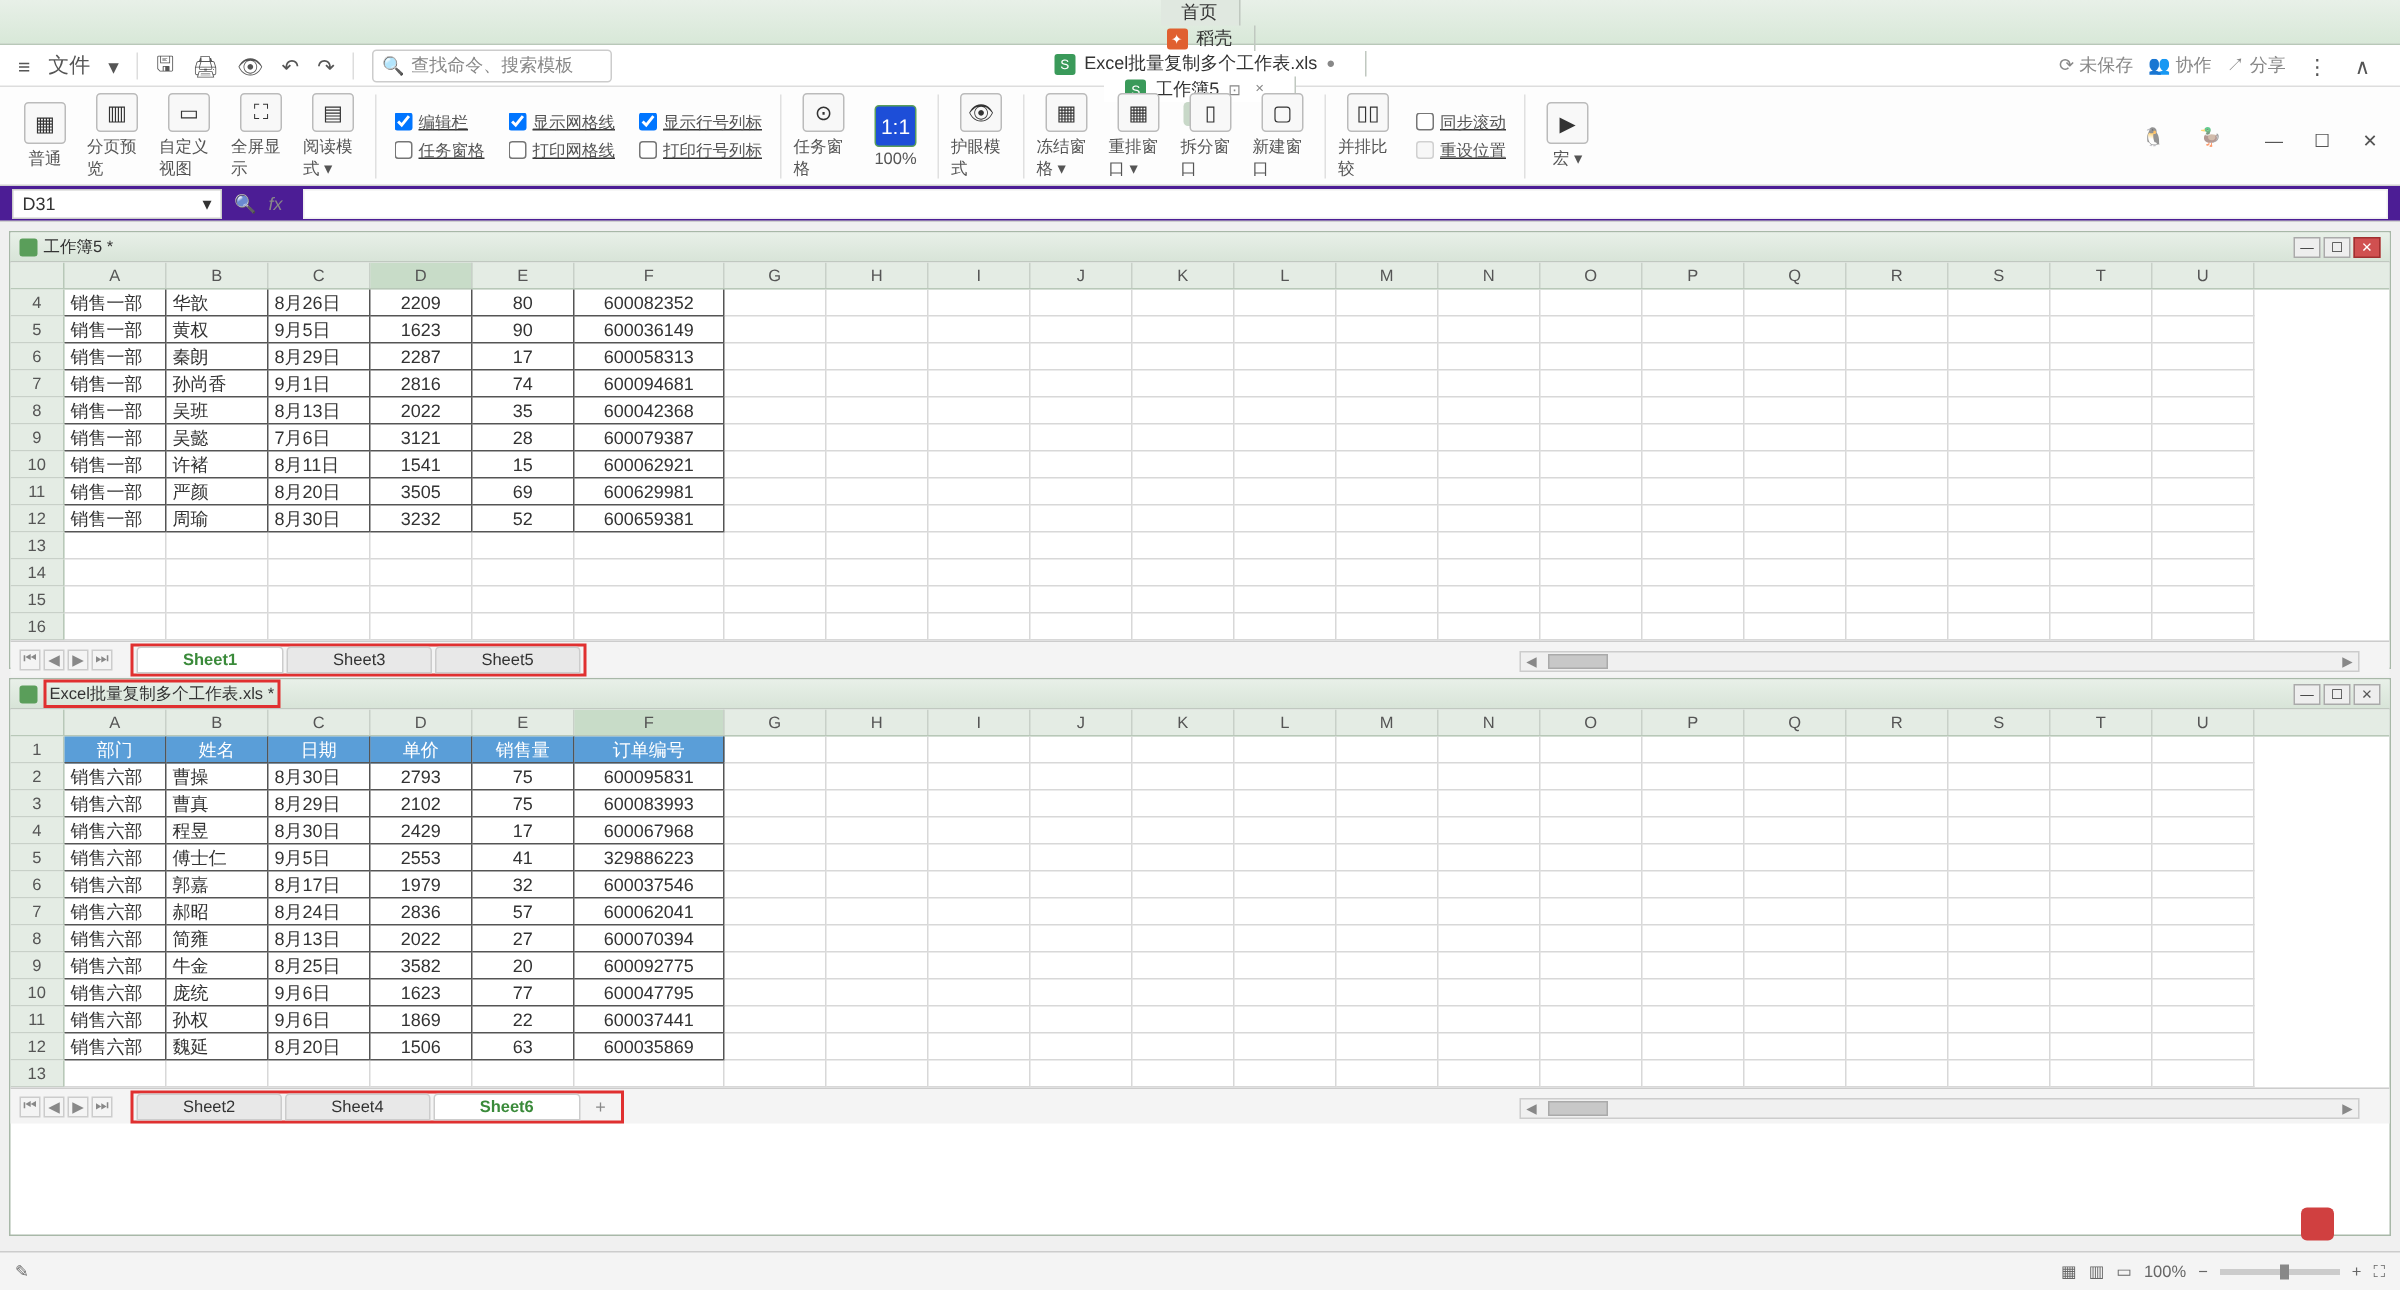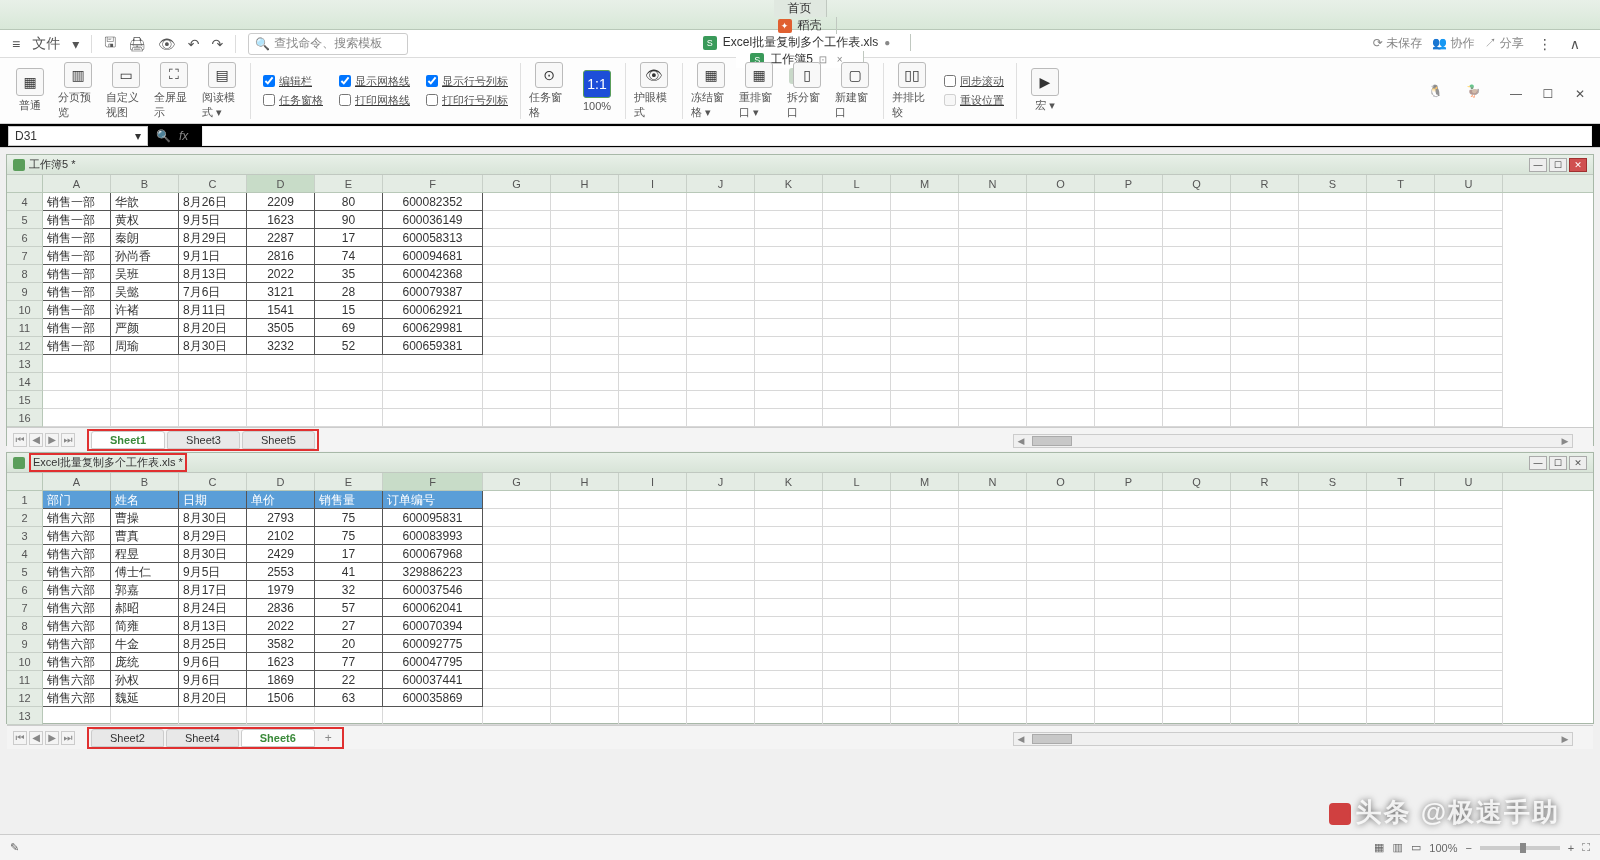--- a/index.html
+++ b/index.html
@@ -25,45 +25,45 @@
 .rbig .ricon { width:28px; height:28px; border:1px solid #bbb; border-radius:3px; display:flex; align-items:center; justify-content:center; background:#f8f8f8; font-size:14px; }
 .rbig.active .ricon { background:#1d4ed8; color:#fff; border-color:#5a9e5a; }
 .rbig .rlabel { font-size:11px; color:#555; }
 .rsep { width:1px; height:56px; background:#e0e0e0; }
 .ck-col { display:flex; flex-direction:column; gap:4px; padding:2px 4px;text-decoration:underline; }
 .ck-row { display:flex; align-items:center; gap:4px; font-size:11px; color:#555; cursor:pointer; }
 .ck-row input { width:12px; height:12px; }
 .search-cmd { margin-left:4px; border:1px solid #ccc; border-radius:3px; height:22px; width:160px; display:flex; align-items:center; padding:0 6px; gap:4px; color:#888; cursor:text; }
 .menubar-right { margin-left:auto; display:flex; align-items:center; gap:10px; padding-right:8px; font-size:12px; color:#888; }
 .menubar-right span { cursor:pointer; }
-.namebox-row { height:24px; background:#000000; border-bottom:1px solid #d0d0d0; display:flex; align-items:center; padding:0 8px; gap:8px; }
+.namebox-row { height:24px; background:#4c1d95; border-bottom:1px solid #d0d0d0; display:flex; align-items:center; padding:0 8px; gap:8px; }
 .namebox { width:140px; height:20px; border:1px solid #ccc; background:#fff; padding:0 6px; display:flex; align-items:center; justify-content:space-between; cursor:text; }
 .fx { font-style:italic; color:#888; }
 .workbook { border:1px solid #a8b8a8; margin:6px; background:#fff; position:relative; }
 .wb-title { height:20px; background:linear-gradient(#e8f0e8,#d8e4d8); border-bottom:1px solid #c0c8c0; display:flex; align-items:center; padding:0 6px; font-size:11px; gap:4px; }
 .wb-title .wicon { width:12px; height:12px; background:#5a9e5a; border-radius:2px; }
 .wb-title .red-box { border:2px solid #e03030; padding:0 2px; }
 .wb-ctrls { margin-left:auto; display:flex; gap:2px; }
 .wb-ctrls .wc { width:18px; height:14px; border:1px solid #aaa; background:#eee; font-size:9px; display:flex; align-items:center; justify-content:center; cursor:pointer; }
 .wb-ctrls .wc.close { background:#d05050; color:#fff; border-color:#a03030; }
 .grid-wrap { position:relative; overflow:hidden; }
 .col-headers { display:flex; background:#e4ece4; border-bottom:1px solid #b8c8b8; height:18px; }
 .corner { width:36px; border-right:1px solid #b8c8b8; background:#e4ece4; }
 .ch { border-right:1px solid #c8d0c8; text-align:center; font-size:11px; color:#555; line-height:18px; cursor:pointer; }
 .rows { }
 .row { display:flex; height:18px; }
 .rh { width:36px; background:#e4ece4; border-right:1px solid #b8c8b8; border-bottom:1px solid #c8d0c8; text-align:center; font-size:11px; color:#555; line-height:18px; cursor:pointer; }
 .cell { border-right:1px solid #d8d8d8; border-bottom:1px solid #d8d8d8; padding:0 4px; font-size:12px; line-height:18px; overflow:hidden; white-space:nowrap; }
 .cell.data { border-right:1px solid #555; border-bottom:1px solid #555; }
-.cell.hdr { background:#5a9ed8; color:#fff; border-right:1px solid #555; border-bottom:1px solid #555; }
+.cell.hdr { background:#5a9ed8; color:#fff; text-align:center; border-right:1px solid #555; border-bottom:1px solid #555; }
 .cell.ctr { text-align:center; }
 .sheet-tabs { height:24px; background:#f4f4f4; border-top:1px solid #ccc; display:flex; align-items:center; padding:0 6px; gap:2px; position:relative; }
 .sheet-nav { display:flex; gap:2px; margin-right:10px; }
 .sheet-nav span { width:14px; height:14px; display:flex; align-items:center; justify-content:center; cursor:pointer; font-size:10px; color:#888; border:1px solid #ccc; }
-.st { padding:2px 18px; background:#e8e8e8; border:1px solid #ccc; border-radius:3px 3px 0 0; cursor:pointer; font-size:11px; }
+.st { padding:2px 30px; background:#e8e8e8; border:1px solid #ccc; border-radius:3px 3px 0 0; cursor:pointer; font-size:11px; }
 .st.active { background:#fff; font-weight:bold; color:#3a8a3a; }
 .st-add { padding:2px 8px; cursor:pointer; color:#888; }
 .red-frame { border:2px solid #e03030; padding:0 2px; display:flex; gap:2px; align-items:center; }
 .hscroll { position:absolute; right:20px; bottom:3px; width:560px; height:14px; background:#f0f0f0; border:1px solid #ccc; display:flex; align-items:center; }
 .hscroll .thumb { width:40px; height:10px; background:#c8c8c8; border:1px solid #aaa; margin-left:4px; }
 .hscroll .arr { width:14px; height:12px; display:flex; align-items:center; justify-content:center; font-size:9px; color:#888; cursor:pointer; }
 .statusbar { position:absolute; bottom:0; left:0; right:0; height:26px; background:#f4f4f4; border-top:1px solid #ccc; display:flex; align-items:center; padding:0 10px; font-size:11px; color:#666; }
 .statusbar .sb-right { margin-left:auto; display:flex; align-items:center; gap:8px; }
 .zoom-slider { width:80px; height:4px; background:#ccc; position:relative; }
 .zoom-slider::after { content:""; position:absolute; left:50%; top:-3px; width:6px; height:10px; background:#888; }
@@ -608,21 +608,21 @@
         <div class="st">Sheet5</div>
       </div>
     <div class="hscroll">
         <span class="arr">◀</span>
         <div class="thumb"></div>
         <span class="arr" style="margin-left:auto">▶</span>
       </div>
   </div>
 </div>
 
-<div class="workbook" style="height:272px">
+<div class="workbook" style="height:372px">
   <div class="wb-title">
     <span class="wicon"></span>
     <span class="red-box"><span>Excel批量复制多个工作表.xls *</span></span>
     <div class="wb-ctrls">
       <span class="wc">—</span>
       <span class="wc">☐</span>
       <span class="wc close" style="background:#eee;color:#555;border-color:#aaa">✕</span>
     </div>
   </div>
   <div class="grid-wrap">
@@ -993,13 +993,13 @@
     <span>▥</span>
     <span>▭</span>
     <span>100%</span>
     <span>−</span>
     <div class="zoom-slider"></div>
     <span>+</span>
     <span>⛶</span>
   </div>
 </div>
 
-<div class="watermark"><span class="wm-icon"></span><span>头条 @极速手助</span></div>
+<div class="watermark"><span class="wm-icon"></span></div>
 
 </body></html>

